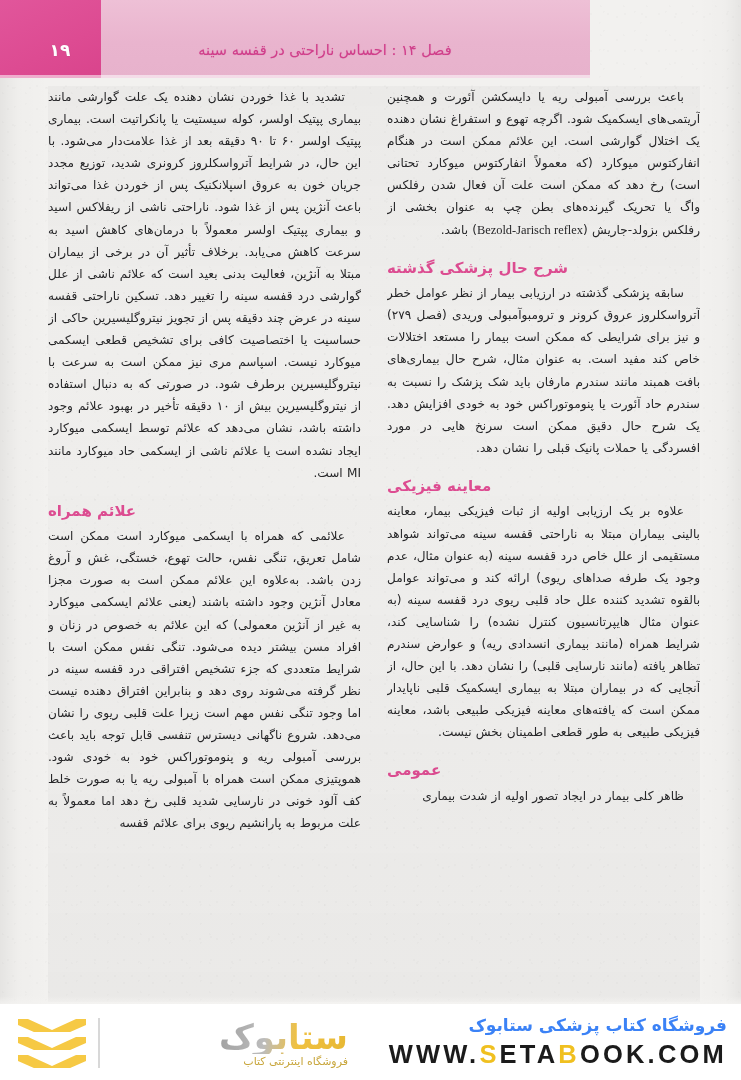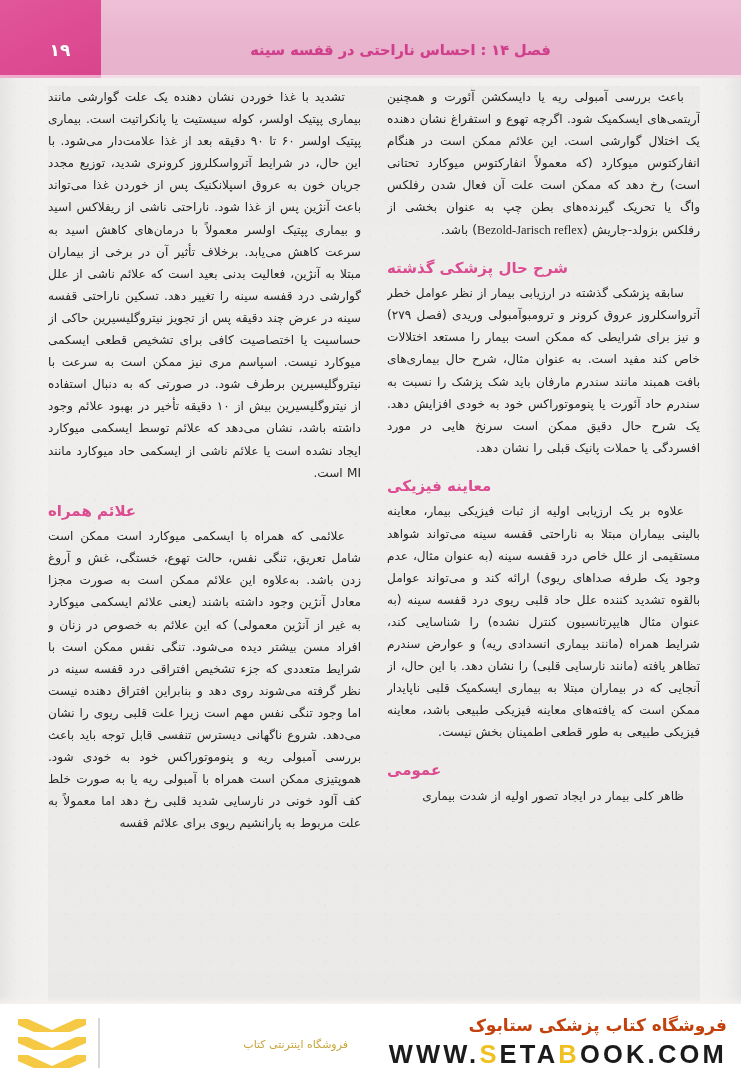--- a/index.html
+++ b/index.html
@@ -42,21 +42,21 @@
       radial-gradient(circle at 63% 84%, rgba(0,0,0,.025) 0 1px, transparent 1px),
       radial-gradient(circle at 28% 73%, rgba(0,0,0,.03) 0 1px, transparent 1px);
     background-size: 23px 29px, 31px 19px, 17px 37px, 41px 27px, 29px 23px;
   }
 
   
   .header-band {
     position: absolute;
     left: 0;
     top: 0;
-    width: 741px;
+    width: 590px;
     height: 78px;
     background: linear-gradient(180deg, #eec0d6 0%, #e9b4ce 55%, #e7b2cc 100%);
   }
   .header-band::after {
     content: "";
     position: absolute;
     left: 0; right: 0; bottom: 0;
     height: 3px;
     background: rgba(255,255,255,.55);
   }
@@ -83,21 +83,21 @@
     text-shadow: 0 0 1px rgba(0,0,0,.18);
   }
   .chapter-title {
     position: absolute;
     right: 0;
     left: 110px;
     top: 43px;
     text-align: center;
     color: #d03f8b;
     font-size: 14.5px;
-    font-weight: bold;
+    font-weight: normal;
     line-height: 1;
     direction: rtl;
     text-shadow: 0 0 .8px rgba(208,63,139,.45);
     padding-right: 50px;
   }
 
   
   .columns {
     position: absolute;
     left: 48px;
@@ -179,21 +179,21 @@
     direction: rtl;
   }
   .footer-right {
     position: absolute;
     right: 14px;
     top: 12px;
     text-align: right;
     direction: rtl;
   }
   .shop-name {
-    color: #c2410c;
+    color: #3b82f6;
     font-size: 17px;
     font-weight: bold;
     line-height: 1.15;
     letter-spacing: .2px;
   }
   .shop-url {
     margin-top: 5px;
     direction: ltr;
     font-family: "Liberation Sans", "DejaVu Sans", sans-serif;
     font-size: 25.5px;
@@ -315,19 +315,20 @@
     </div>
 
     <div class="footer-left">
       <div class="chev-mark">
         <i></i>
         <i></i>
         <i></i>
       </div>
       <div class="logo-divider"></div>
       <div class="brand-fa">
+        <div class="brand-word">ستابوک</div>
         <div class="brand-sub">فروشگاه اینترنتی کتاب</div>
       </div>
     </div>
 
   </div>
 
 </div>
 
 </body></html>

